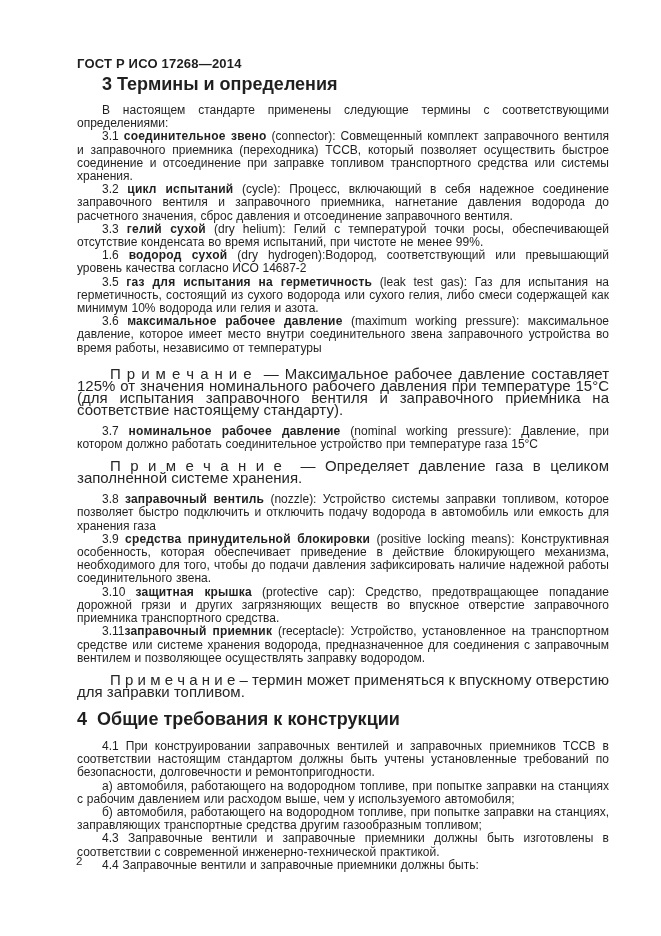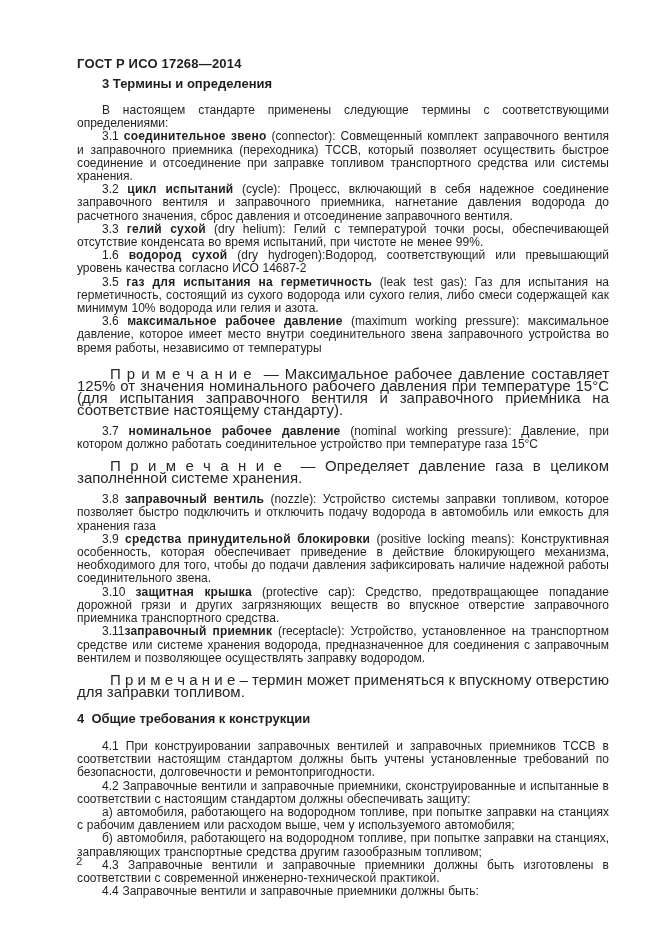--- a/index.html
+++ b/index.html
@@ -16,21 +16,21 @@
     padding:57px 52px 0 77px;
     box-sizing:border-box;
   }
   .running-header{
     font-weight:bold;
     font-size:13px;line-height:13px;
     margin:0 0 6px 0;
     letter-spacing:.2px;
   }
   .sec-heading{
-    font-size:13px;font-weight:bold;
+    font-size:18px;font-weight:bold;
     line-height:16px;
     margin:0 0 12px 25px;
   }
   .sec-heading.sec4{
     margin:13px 0 13px 0;
   }
   p.body{
     font-size:12px;
     line-height:13.2px;
     text-align:justify;
@@ -91,21 +91,20 @@
   <p class="body"><span>3.10 </span><b>защитная крышка</b><span> (protective cap): Средство, предотвращающее попадание дорожной грязи и других загрязняющих веществ во впускное отверстие заправочного приемника транспортного средства.</span></p>
 
   <p class="body"><span>3.11</span><b>заправочный приемник</b><span> (receptacle): Устройство, установленное на транспортном средстве или системе хранения водорода, предназначенное для соединения с заправочным вентилем и позволяющее осуществлять заправку водородом.</span></p>
 
   <p class="note"><span>П р и м е ч а н и е – термин может применяться к впускному отверстию для заправки топливом.</span></p>
 
   <h1 class="sec-heading sec4">4&nbsp; Общие требования к конструкции</h1>
 
   <p class="body"><span>4.1 При конструировании заправочных вентилей и заправочных приемников ТССВ в соответствии настоящим стандартом должны быть учтены установленные требований по безопасности, долговечности и ремонтопригодности.</span></p>
 
-  <p class="body"><span>4.2 Заправочные вентили и заправочные приемники, сконструированные и испытанные в соответствии с настоящим стандартом должны обеспечивать защиту:</span></p>
 
   <p class="body"><span>а) автомобиля, работающего на водородном топливе, при попытке заправки на станциях с рабочим давлением или расходом выше, чем у используемого автомобиля;</span></p>
 
   <p class="body"><span>б) автомобиля, работающего на водородном топливе, при попытке заправки на станциях, заправляющих транспортные средства другим газообразным топливом;</span></p>
 
 
   <p class="body"><span>4.3 Заправочные вентили и заправочные приемники должны быть изготовлены в соответствии с современной инженерно-технической практикой.</span></p>
 
   <p class="body"><span>4.4 Заправочные вентили и заправочные приемники должны быть:</span></p>
 

